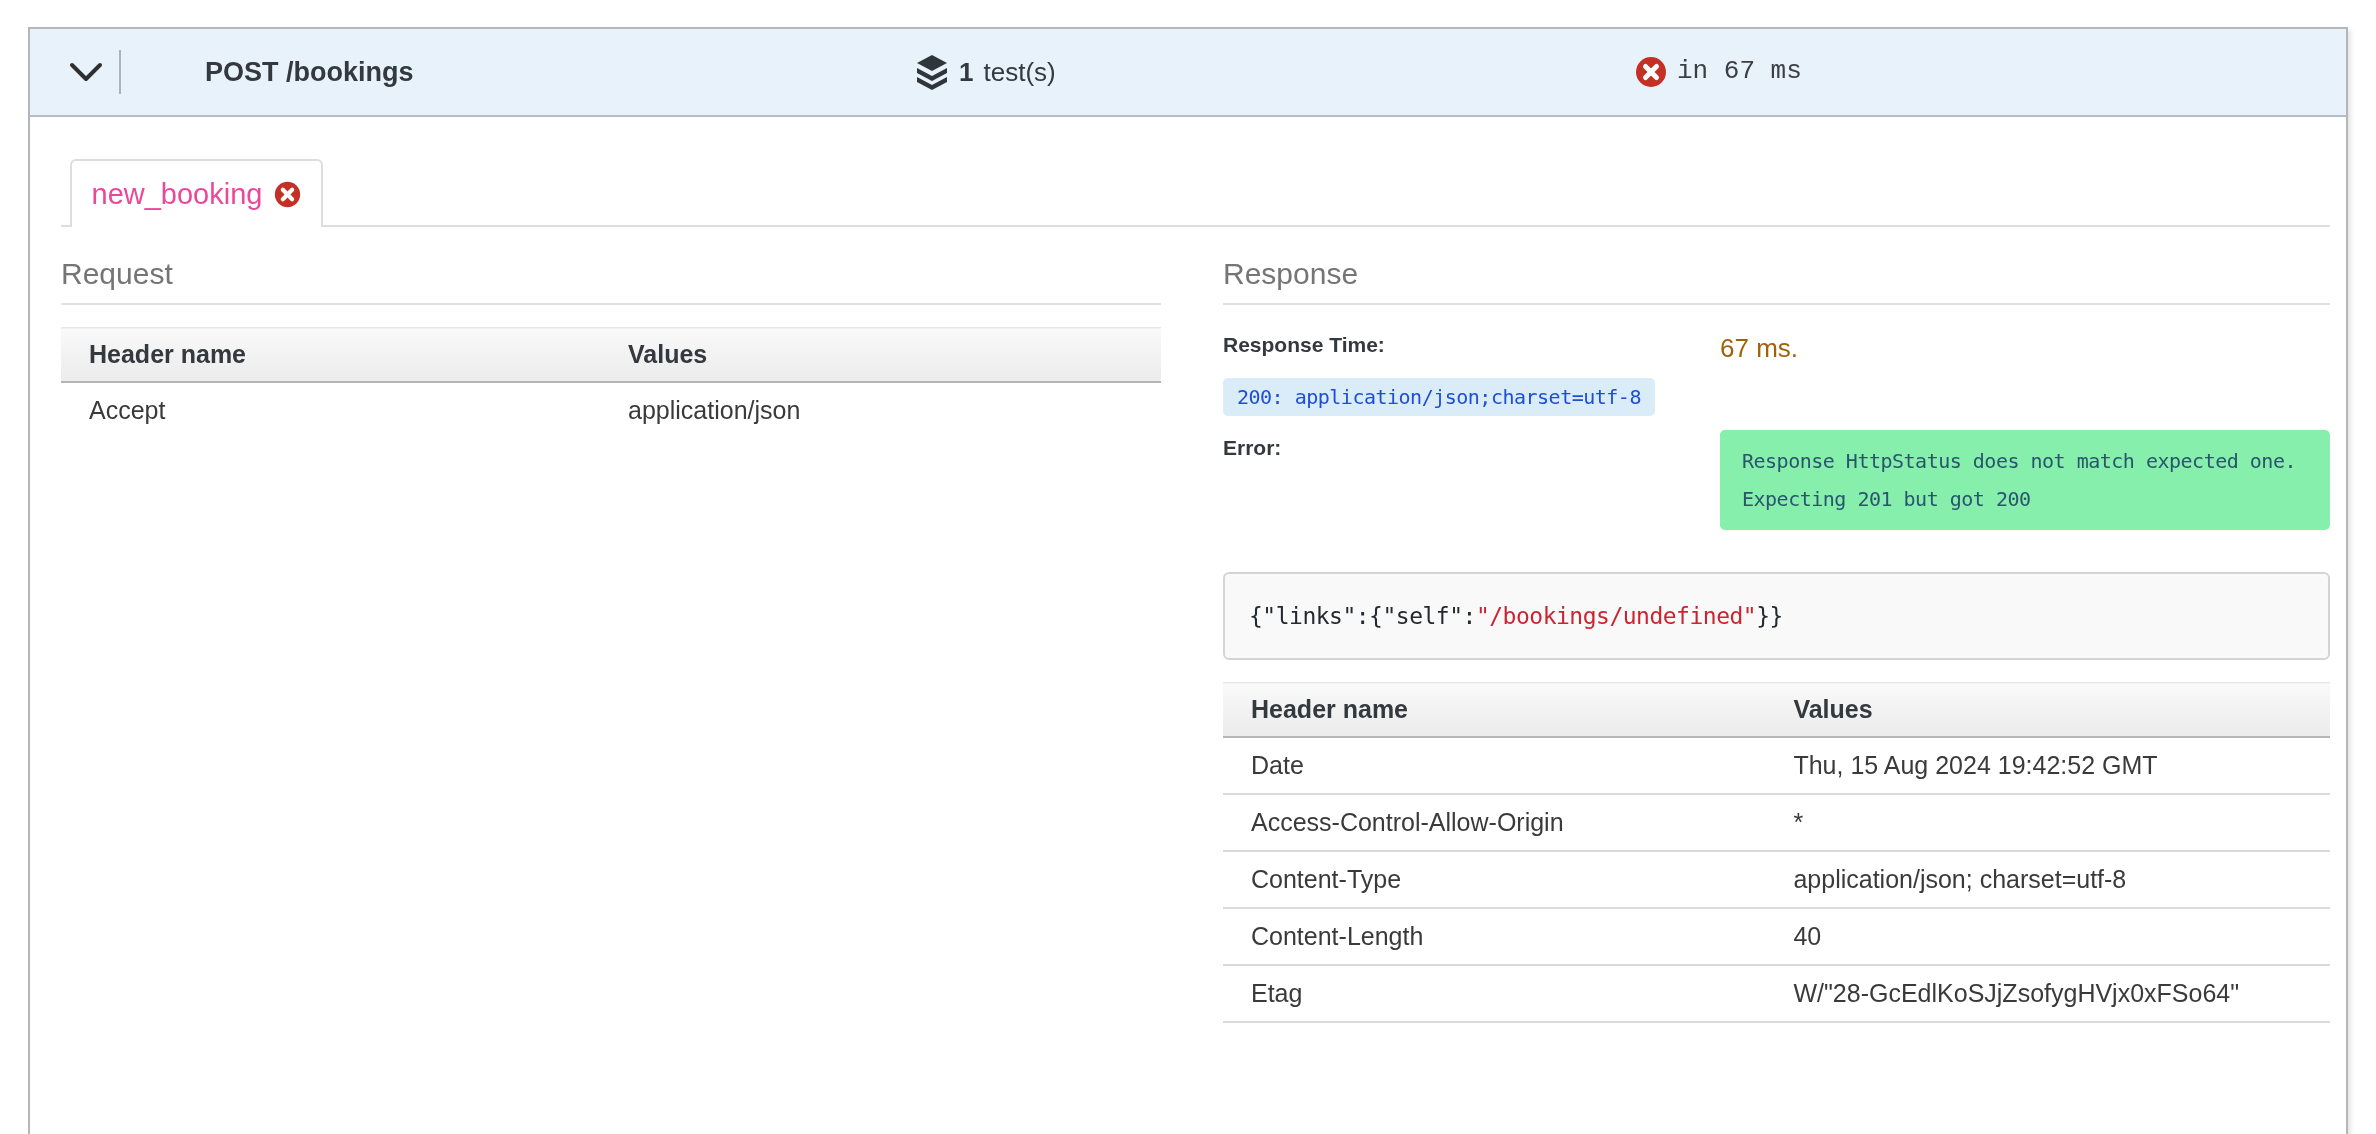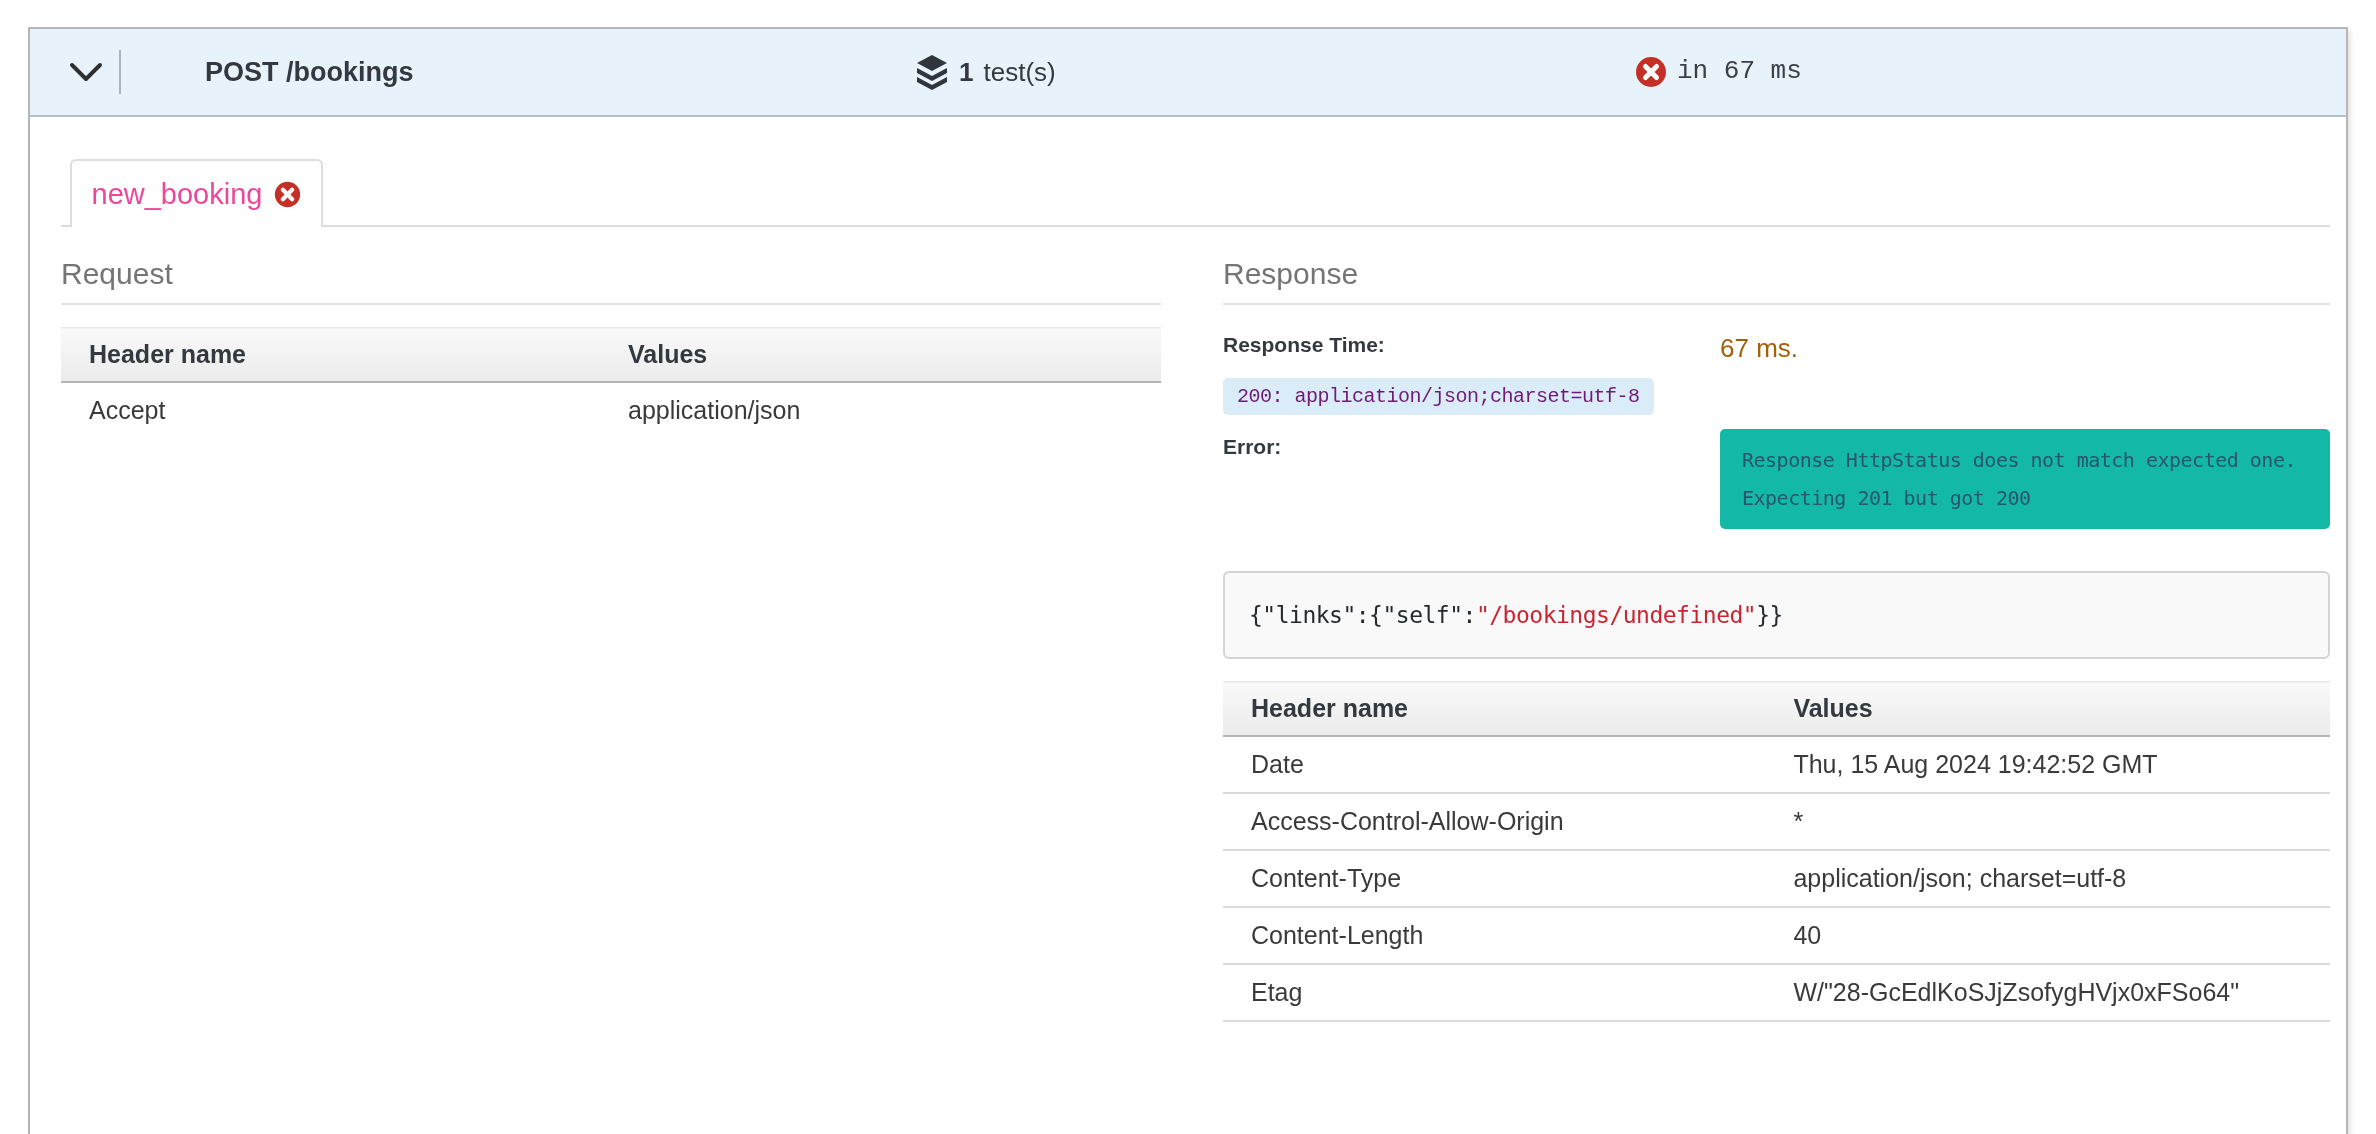--- a/index.html
+++ b/index.html
@@ -62,25 +62,25 @@
 
   
   .resp-details { margin-top: 8px; }
   .detail-row { display: flex; align-items: flex-start; margin-bottom: 14px; }
   .detail-label { width: 497px; flex: none; font-size: 21px; font-weight: bold; color: #33393f; padding-top: 6px; }
   .detail-value { font-size: 26px; color: #a16207; padding-top: 6px; }
 
   .mono { font-family: "DejaVu Sans Mono", "Liberation Mono", monospace; letter-spacing: -0.5px; }
 
   .code-badge {
-    display: inline-block; background: #d9ecf8; color: #701a75;
-    font-size: 20px; padding: 7px 14px; border-radius: 5px; white-space: nowrap; font-family: Liberation Mono, monospace;
+    display: inline-block; background: #d9ecf8; color: #1d4ed8;
+    font-size: 20px; padding: 7px 14px; border-radius: 5px; white-space: nowrap;
   }
   .alert-info {
-    flex: 1; background: #14b8a6; color: #29556e;
+    flex: 1; background: #86efac; color: #29556e;
     font-size: 20px; line-height: 38px; padding: 12px 22px; border-radius: 5px;
   }
 
   
   .body-pre {
     margin-top: 42px; background: #f9f9f9; border: 2px solid #d4d4d4; border-radius: 6px;
     padding: 29px 24px; font-size: 23px; color: #24292e; white-space: nowrap; overflow: hidden;
   }
   .json-string { color: #cb2431; }
 

